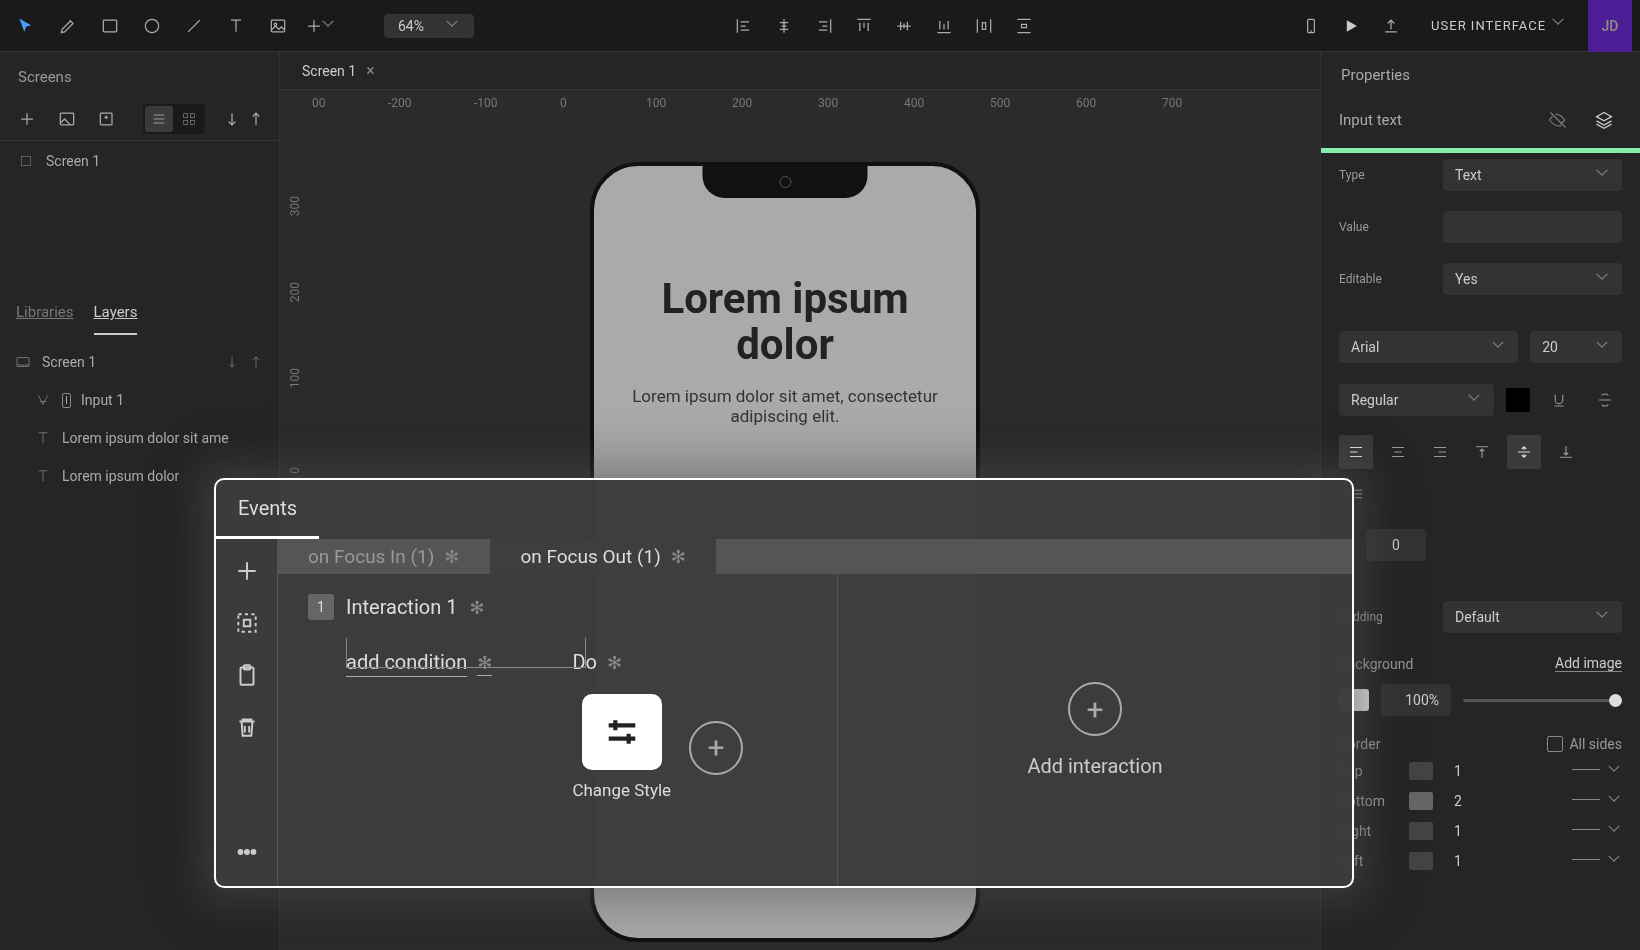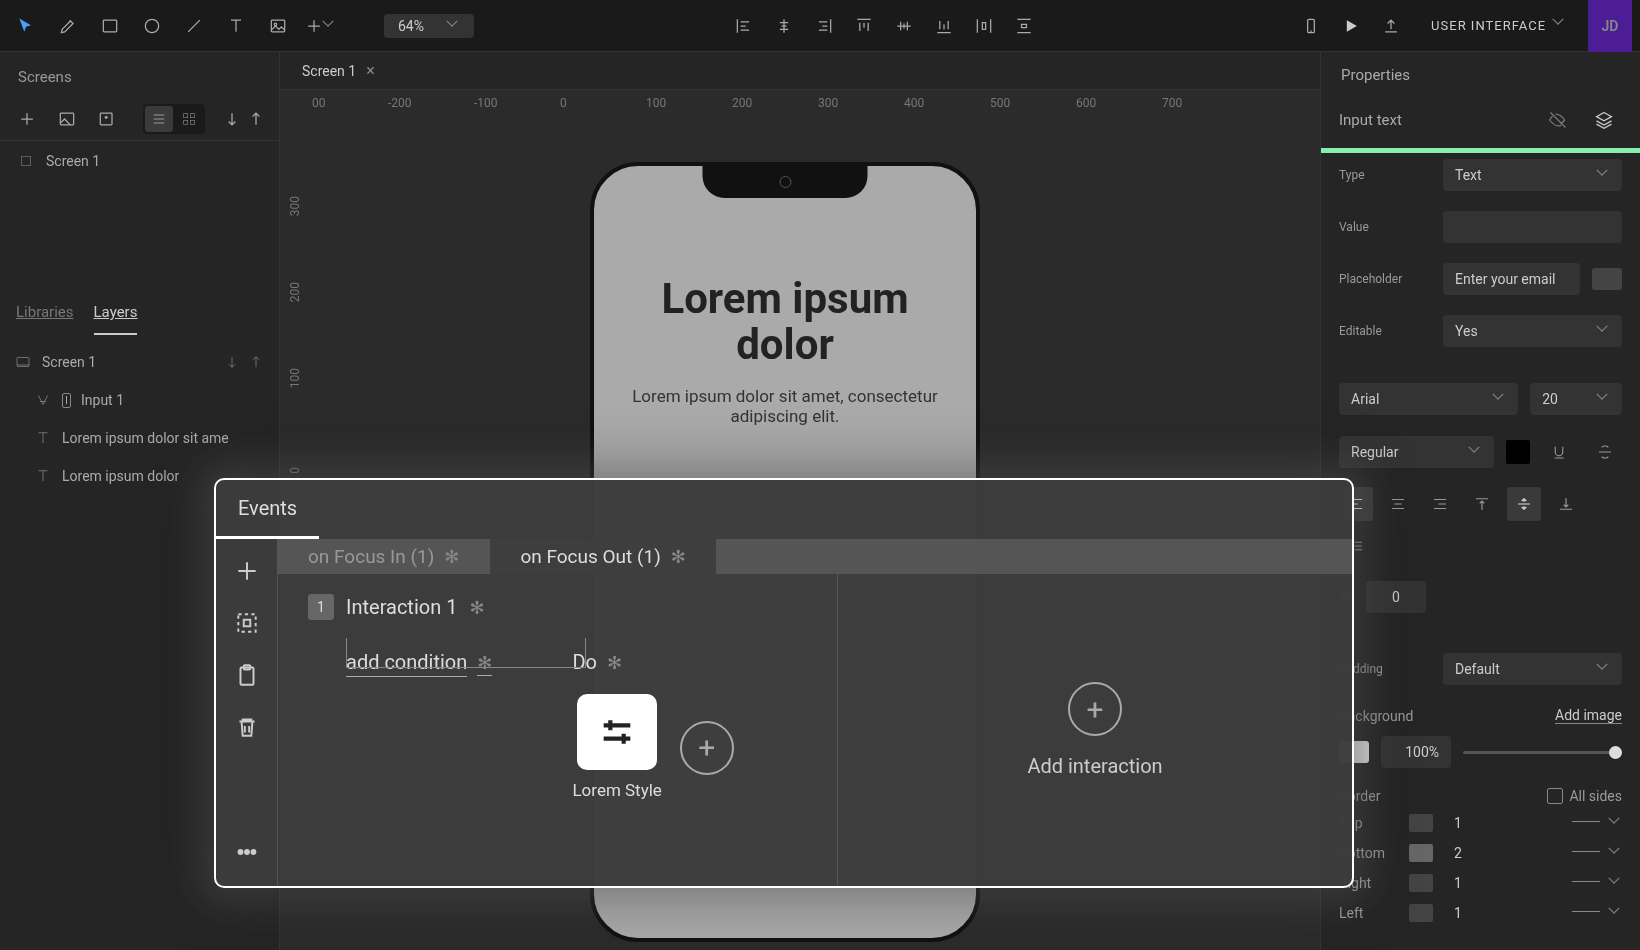--- a/index.html
+++ b/index.html
@@ -449,25 +449,20 @@
     <div class="prop-row" style="margin-top:-8px">
       <div class="prop-label">Type</div>
       <div class="prop-select">
           <span>Text</span>
           <span class="chev-down"></span>
         </div>
     </div>
     <div class="prop-row">
       <div class="prop-label">Value</div>
       <div class="prop-input"></div>
-    </div>
-    <div class="prop-row">
-      <div class="prop-label">Placeholder</div>
-      <div class="prop-input" style="flex:1">Enter your email</div>
-      <div class="small-chip"></div>
     </div>
     <div class="prop-row">
       <div class="prop-label">Editable</div>
       <div class="prop-select">
           <span>Yes</span>
           <span class="chev-down"></span>
         </div>
     </div>
 
     <div style="height:16px"></div>
@@ -676,21 +671,21 @@
                     <span>Do</span>
                     <span class="gear-sm">✻</span>
                   </div>
                   <div style="display:flex;align-items:center;gap:18px;margin-top:10px">
                     <div style="display:flex;flex-direction:column;align-items:center;gap:10px">
                       <div class="action-card">
                         <svg viewBox="0 0 24 24">
                             <path d="M4 8h16M4 16h16M8 5v6M16 13v6"></path>
                           </svg>
                       </div>
-                      <div class="action-label">Lorem Style</div>
+                      <div class="action-label">Change Style</div>
                     </div>
                     <div class="add-circle">+</div>
                   </div>
                 </div>
               </div>
             </div>
           </div>
           <div class="add-int-col">
             <div class="add-circle">+</div>
             <span>Add interaction</span>

